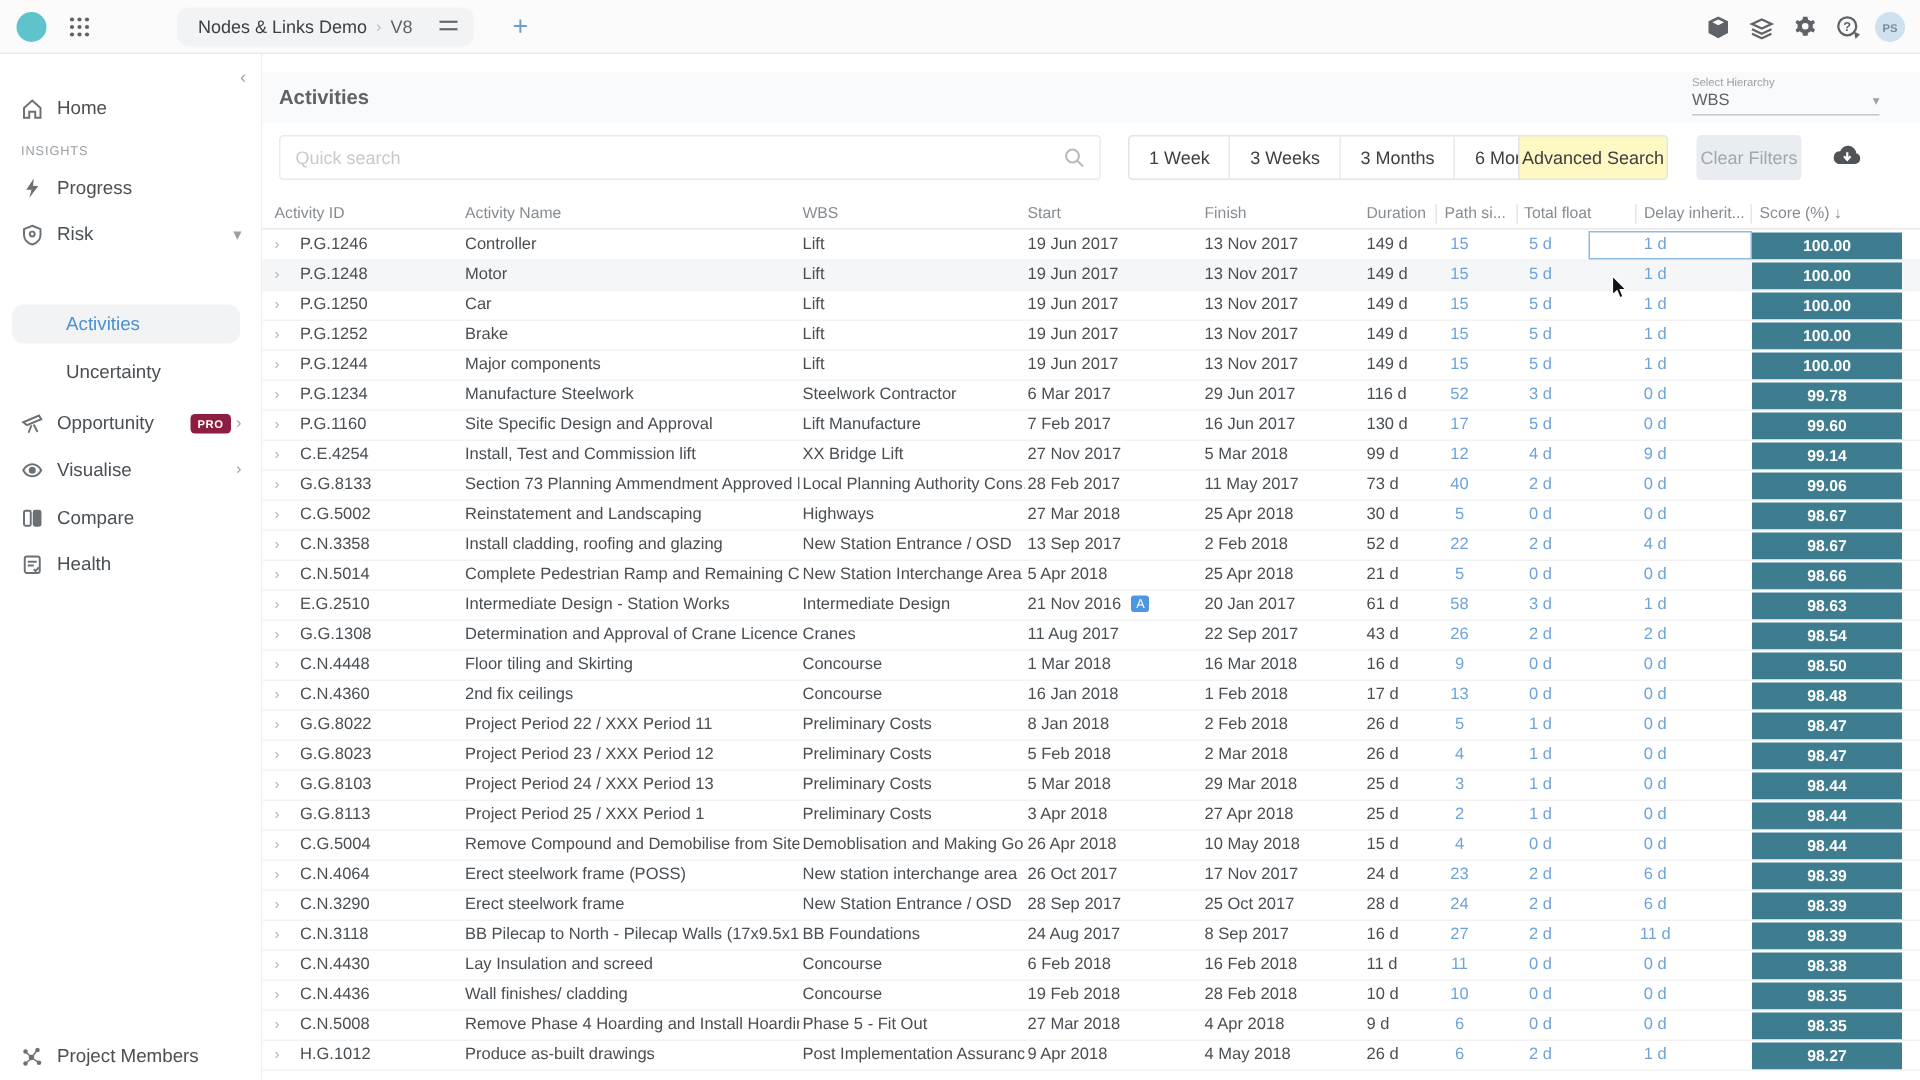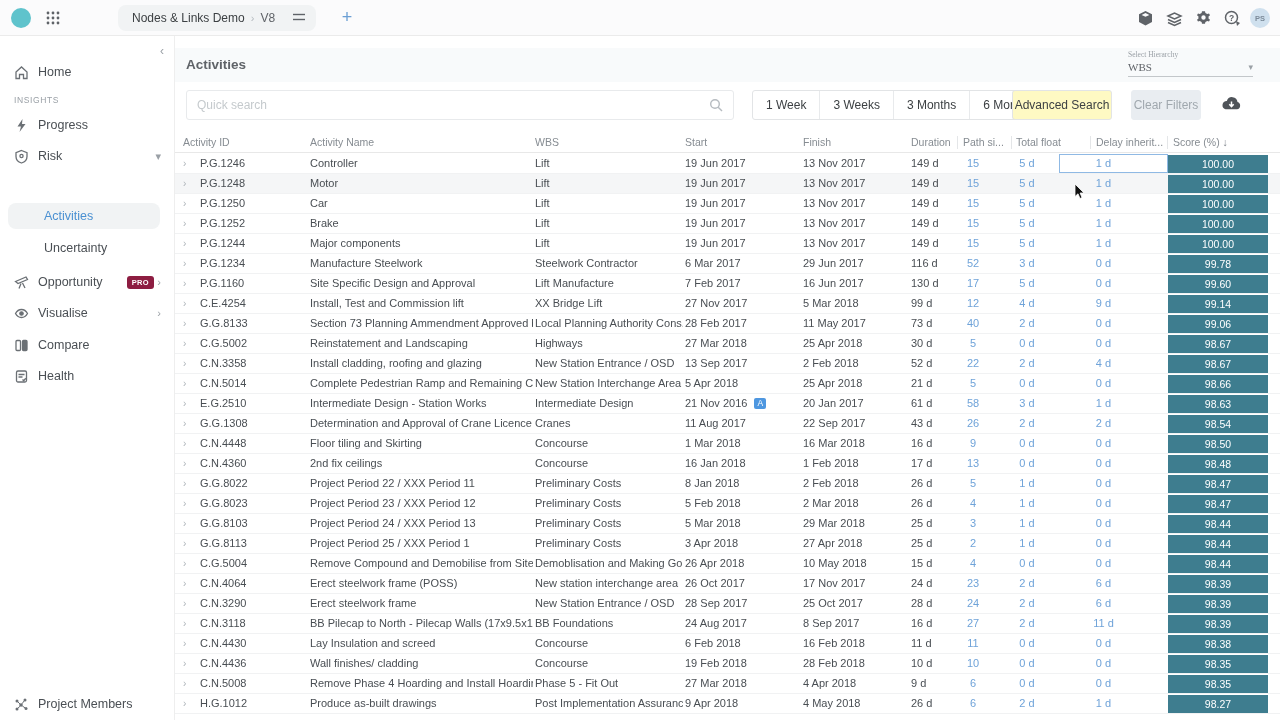--- a/index.html
+++ b/index.html
@@ -41,21 +41,21 @@
   .chev { position:absolute; right:14px; color:#9aa0a6; font-size:11px; }
   .pro-badge { background:#8d1d41; color:#fff; font-size:7.5px; font-weight:bold;
                letter-spacing:.4px; border-radius:3px; padding:2px 5px; margin-left:24px; }
 
   
   .main { position:absolute; left:175px; top:36px; width:1105px; height:684px; background:#fff; }
   .page-header { position:absolute; left:0; top:12px; width:1105px; height:34px;
                  background:#f8fafb; }
   .page-title { position:absolute; left:11px; top:9px; font-size:13.5px; font-weight:bold;
                 color:#5f6368; }
-  .hier { position:absolute; right:27px; top:2px; width:125px;font-family:Liberation Serif, serif; }
+  .hier { position:absolute; right:27px; top:2px; width:125px; }
   .hier-label { font-size:7.5px; color:#9aa0a6; }
   .hier-value { display:flex; align-items:center; font-size:11px; color:#5f6368;
                 border-bottom:1px solid #c3c7ca; padding:2px 0 3px; cursor:pointer; }
   .hier-value .arrow { margin-left:auto; color:#9aa0a6; font-size:9px; }
 
   
   .search-box { position:absolute; left:11px; top:54px; width:548px; height:30px;
                 border:1px solid #e8eaec; border-radius:3px; background:#fff;
                 display:flex; align-items:center; }
   .search-box input { flex:1; border:none; outline:none; font-size:12px; padding:0 10px;
@@ -92,21 +92,21 @@
   .c-start { left:508px; width:118px; padding-left:2px; }
   .c-finish{ left:626px; width:104px; padding-left:2px; }
   .c-dur   { left:730px; width:46px;  padding-left:6px; }
   .c-path  { left:776px; width:44px;  text-align:center; }
   .c-float { left:820px; width:64px;  text-align:center; }
   .c-delay { left:884px; width:109px; text-align:center; padding-right:20px; }
   .c-score { left:993px; width:100px; }
   .link { color:#6fa3d9; }
   .c-delay.focus { border:1px solid #8fb9e4; background:#fff; line-height:17px; }
   .scorebadge { display:block; margin-top:1px; height:18px; line-height:18px;
-                background:#3e7d8f; color:#fff; font-weight:normal; font-size:10.5px;
+                background:#3e7d8f; color:#fff; font-weight:bold; font-size:10.5px;
                 text-align:center; }
   .abadge { display:inline-block; background:#4e97e0; color:#fff; font-size:8.5px;
             line-height:11px; padding:0 3px; border-radius:2px; margin-left:4px;
             vertical-align:1px; }
 
   .cursor { position:absolute; left:1074px; top:183px; z-index:50; pointer-events:none; }
 </style>
 </head>
 <body>
 

